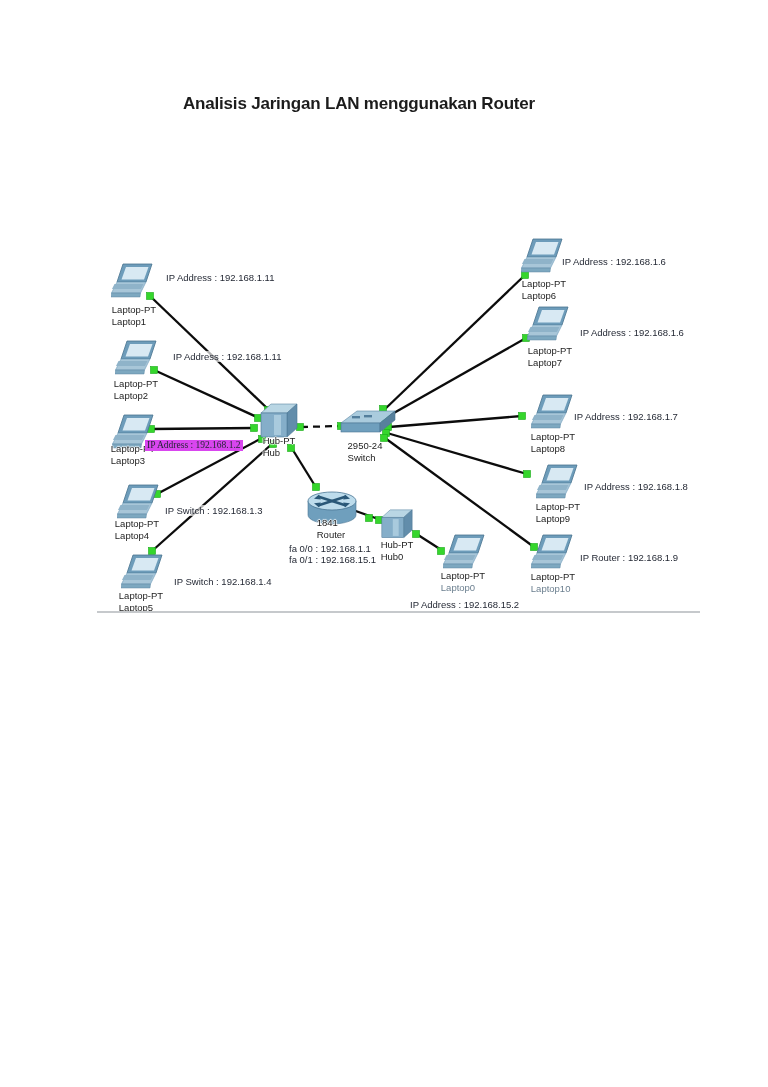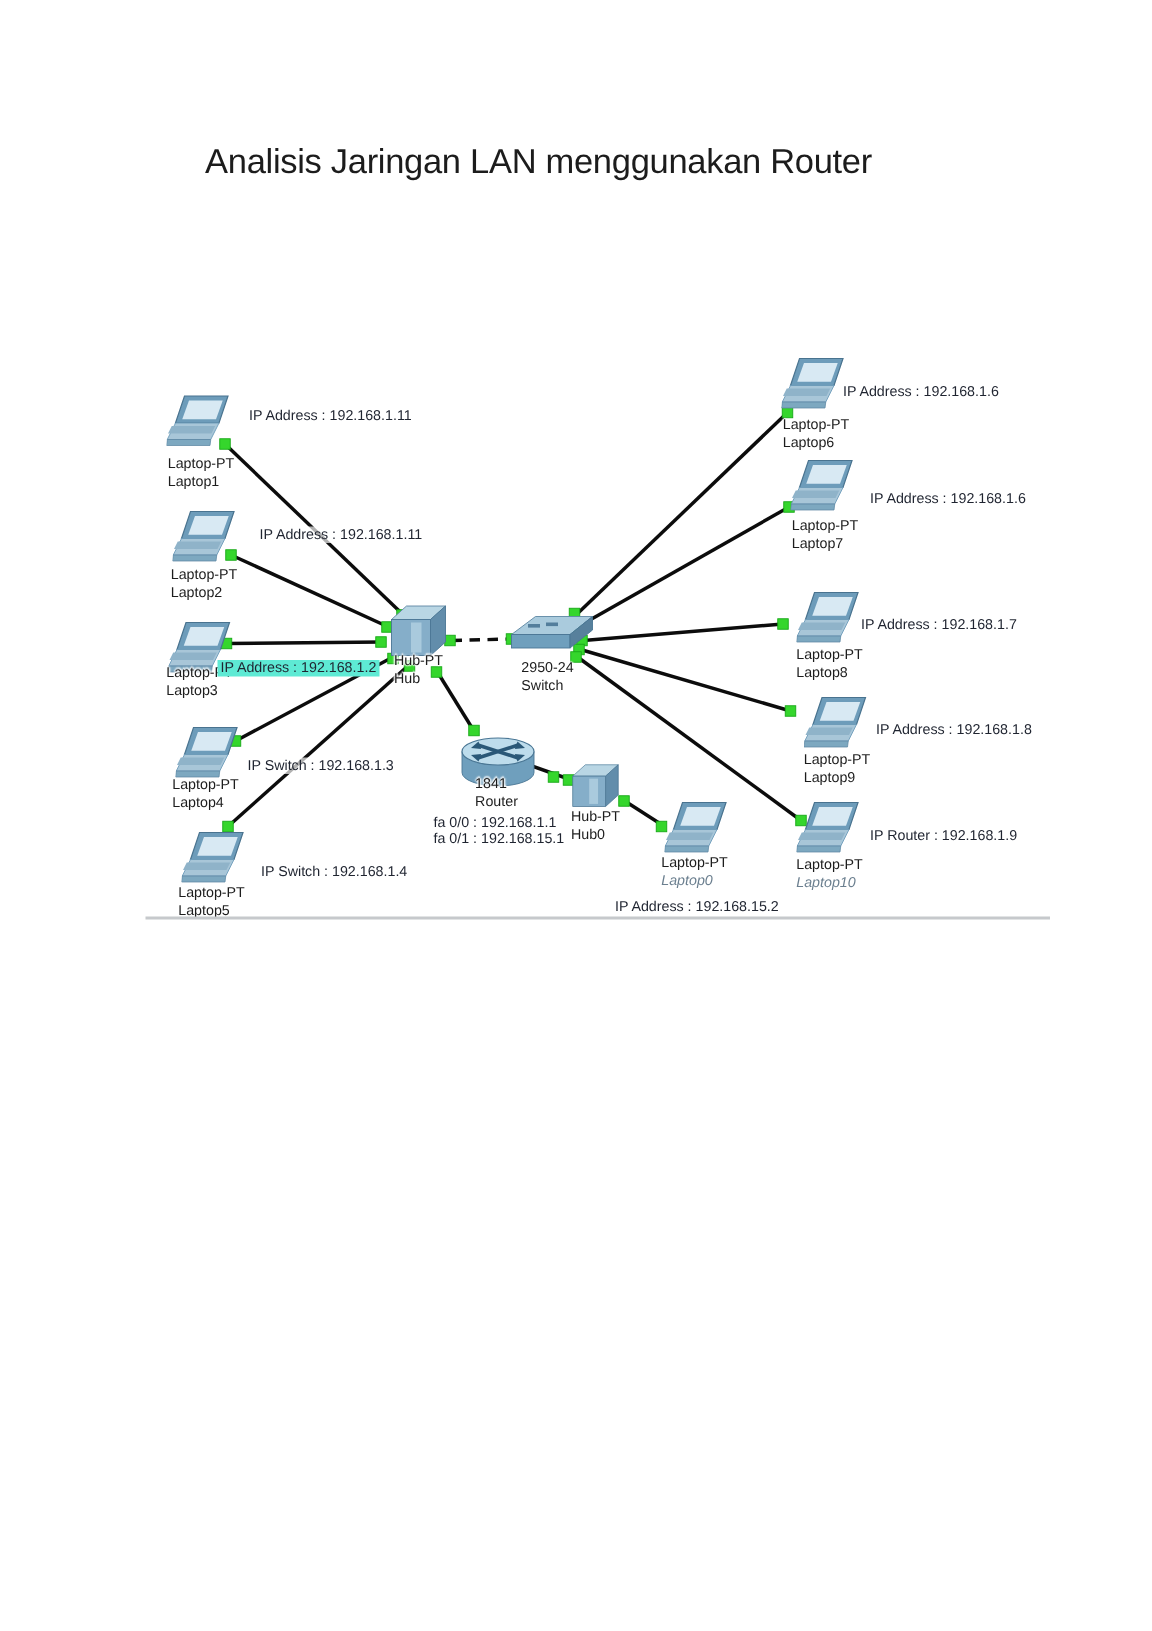--- a/index.html
+++ b/index.html
@@ -1,30 +1,30 @@
 <!DOCTYPE html>
 <html><head>
 <meta charset="utf-8">
 <style>
   html,body{margin:0;padding:0;background:#ffffff;}
   .page{position:relative;width:768px;height:1087px;background:#ffffff;overflow:hidden;
         font-family:"Liberation Sans",sans-serif;}
   .title{position:absolute;left:359px;top:94px;transform:translateX(-50%);
-         margin:0;font-size:23px;font-weight:400;letter-spacing:-0.2px;color:#1c1c1c;
+         margin:0;font-size:17px;font-weight:700;letter-spacing:-0.2px;color:#1c1c1c;
          white-space:nowrap;font-family:"Liberation Sans",sans-serif;}
   .canvas{position:absolute;left:0;top:0;width:768px;height:1087px;}
   .wires{position:absolute;left:0;top:0;}
   .dev{position:absolute;line-height:0;}
   .dlabel{position:absolute;transform:translateX(-50%);text-align:left;
           font-size:9.5px;line-height:11.5px;color:#1d1d1d;white-space:nowrap;
           text-shadow:-1px 0 1px #fff,1px 0 1px #fff,0 -1px 1px #fff,0 1px 1px #fff;}
-  .dlabel .muted{color:#6b7f8f;font-style:italic;}
+  .dlabel .muted{color:#6b7f8f;}
   .ip{position:absolute;font-size:9.5px;line-height:11px;color:#1f2430;white-space:nowrap;
       background:rgba(255,255,255,0.68);padding:0 2px;}
-  .ip--hl{background:#5eead4;}
+  .ip--hl{background:#d946ef;font-family:Liberation Serif, serif;}
   .fa{background:transparent;}
   .sep{position:absolute;left:97px;top:611px;width:603px;height:2px;background:#c6c9cc;}
 </style>
 </head>
 <body>
 
 <div class="page">
   <h1 class="title">Analisis Jaringan LAN menggunakan Router</h1>
 
   <div class="canvas">

